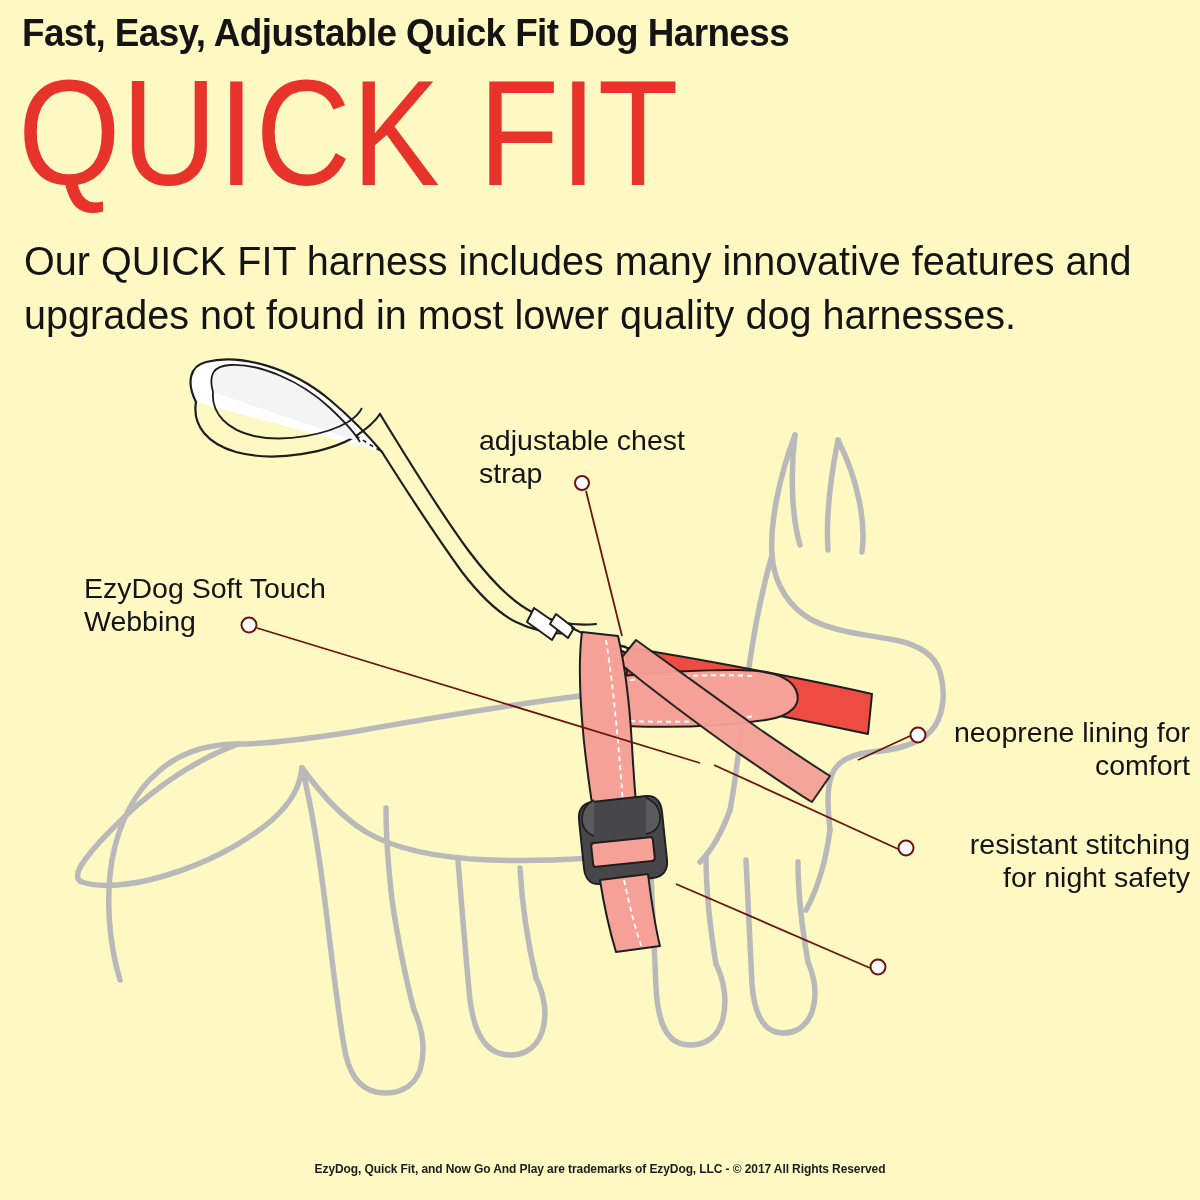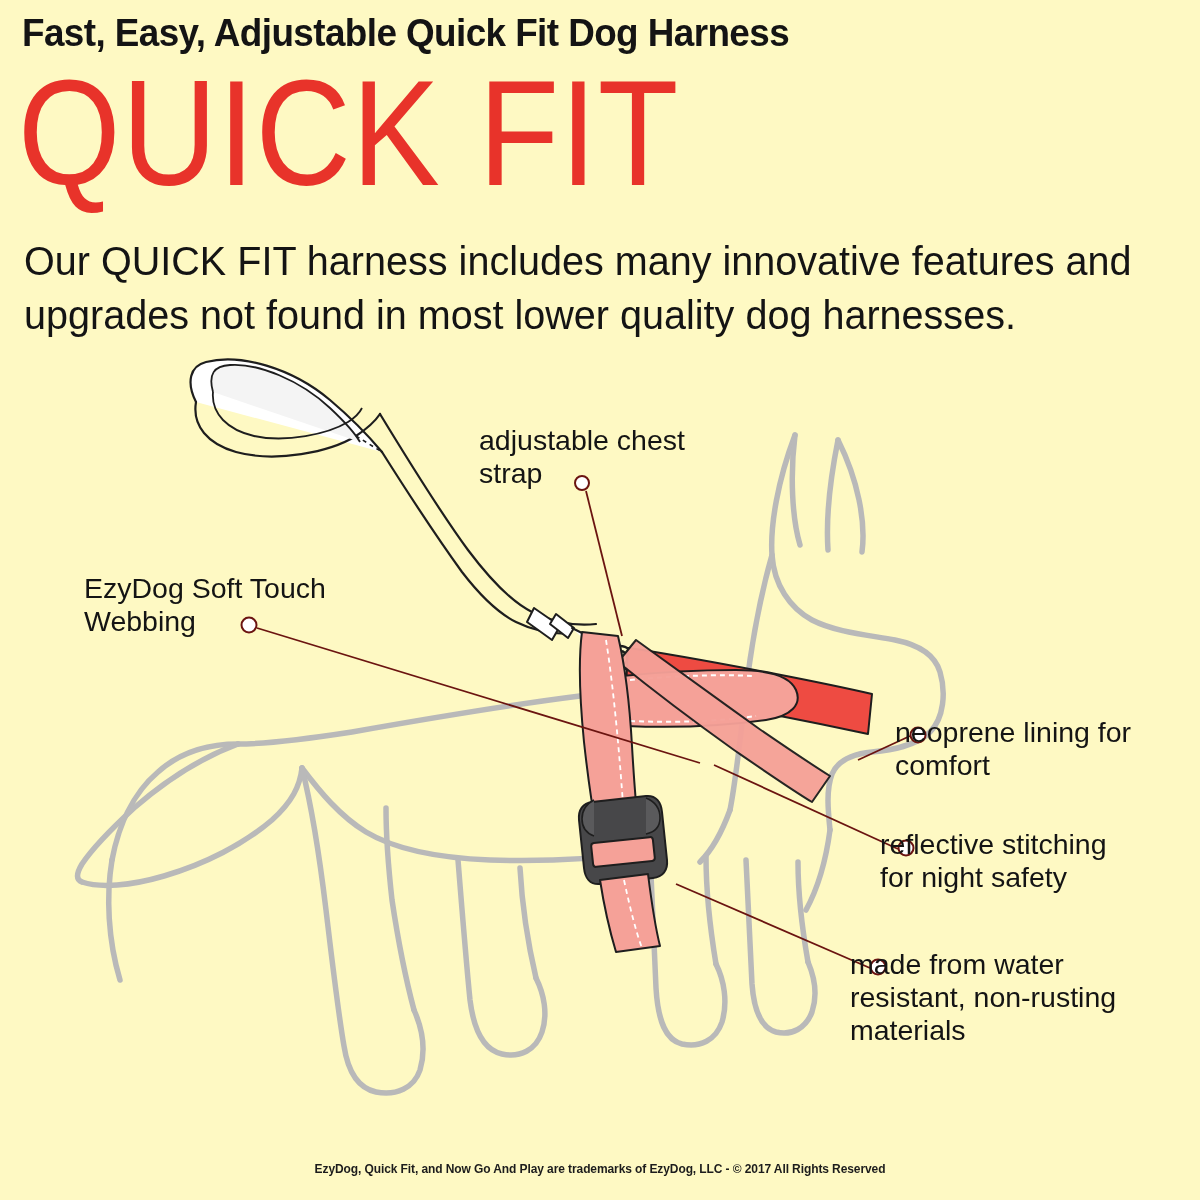--- a/index.html
+++ b/index.html
@@ -82,21 +82,21 @@
   }
 
   
   .callout {
     position: absolute;
     font-size: 28.5px;
     line-height: 1.16;
     color: #141414;
     white-space: pre-line;
   }
-  .callout.right-align { }
+  .callout.right-align { text-align: right; }
   .callout.left-align  { text-align: left; }
 
   #callout-chest   { left: 479px; top: 424px; width: 260px; }
   #callout-webbing { left: 84px;  top: 572px; width: 300px; }
   #callout-neoprene{ left: 895px; top: 716px; width: 295px; }
   #callout-reflect { left: 880px; top: 828px; width: 310px; }
   #callout-water   { left: 850px; top: 948px; width: 340px; }
 
   
   .footer {
@@ -360,22 +360,19 @@
 
   <div class="callout left-align" id="callout-webbing">EzyDog Soft Touch
 Webbing</div>
 
   <div class="callout left-align" id="callout-chest">adjustable chest
 strap</div>
 
   <div class="callout right-align" id="callout-neoprene">neoprene lining for
 comfort</div>
 
-  <div class="callout right-align" id="callout-reflect">reflective stitching
+  <div class="callout right-align" id="callout-reflect">resistant stitching
 for night safety</div>
 
-  <div class="callout right-align" id="callout-water">made from water
-resistant, non-rusting
-materials</div>
 
   <div class="footer">EzyDog, Quick Fit, and Now Go And Play are trademarks of EzyDog, LLC  -  © 2017 All Rights Reserved</div>
 
 </div>
 
 </body></html>

